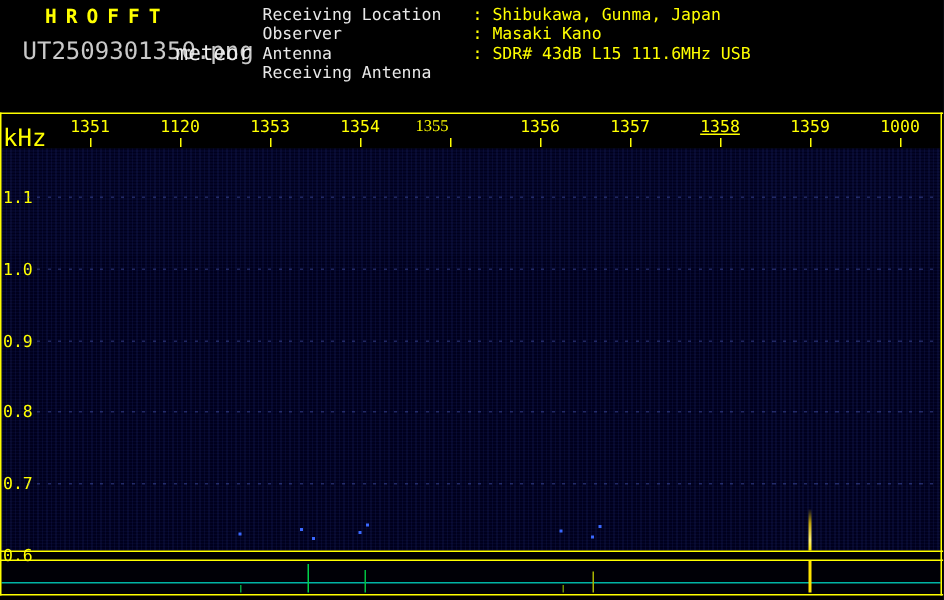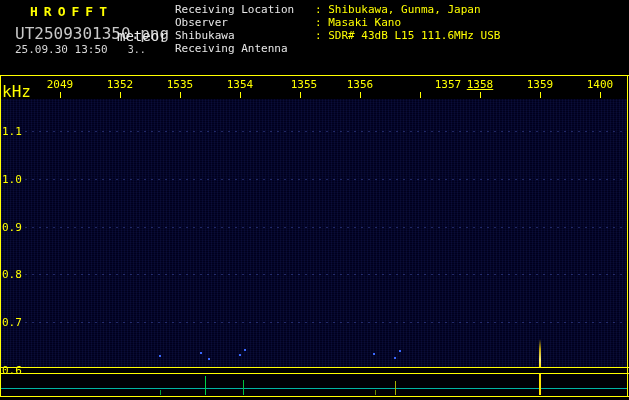--- a/index.html
+++ b/index.html
@@ -40,71 +40,70 @@
   .spike{width:1px}
 </style>
 </head>
 <body>
 
 <div class="screen" id="screen">
 
   <div class="app-title">HROFFT</div>
   <div class="filename">UT2509301350.png</div>
   <div class="tag">meteor</div>
-  <div class="datetime"><span style="position:static">25.09.30 13:50</span><span class="counter">3..</span></div>
   <div class="info" id="info-rows">
       <div class="info-row">
         <span class="info-label">Receiving Location</span>
         <span class="info-value">Shibukawa, Gunma, Japan</span>
       </div>
       <div class="info-row">
         <span class="info-label">Observer</span>
         <span class="info-value">Masaki Kano</span>
       </div>
       <div class="info-row">
-        <span class="info-label">Shibukawa</span>
+        <span class="info-label">Antenna</span>
         <span class="info-value">SDR# 43dB L15 111.6MHz USB</span>
       </div>
       <div class="info-row">
         <span class="info-label">Receiving Antenna</span>
       </div>
     </div>
 
   <div class="spectro-bg"></div>
   <div class="strip-bg"></div>
   <div class="trace" id="trace" style="background: rgb(0, 180, 164);"></div>
 
   <div class="hline border-top"></div>
   <div class="hline boundary-a"></div>
   <div class="hline boundary-b"></div>
   <div class="hline border-bottom"></div>
   <div class="vline border-left"></div>
   <div class="vline border-right"></div>
 
   <div class="khz">kHz</div>
   <div id="dyn-layer" style="position:absolute;left:0;top:0;width:629px;height:400px">
-      <div class="tlabel" style="left: 60px;">2049</div>
+      <div class="tlabel" style="left: 60px;">1351</div>
       <div class="tick" style="left: 60px;"></div>
-      <div class="tlabel" style="left: 120px;">1352</div>
+      <div class="tlabel" style="left: 120px;">1120</div>
       <div class="tick" style="left: 120px;"></div>
-      <div class="tlabel" style="left: 180px;">1535</div>
+      <div class="tlabel" style="left: 180px;">1353</div>
       <div class="tick" style="left: 180px;"></div>
       <div class="tlabel" style="left: 240px;">1354</div>
       <div class="tick" style="left: 240px;"></div>
-      <div class="tlabel" style="left: 304px;">1355</div>
+      <div class="tlabel" style="left: 288px; font-family: Liberation Serif, serif;">1355</div>
       <div class="tick" style="left: 300px;"></div>
       <div class="tlabel" style="left: 360px;">1356</div>
       <div class="tick" style="left: 360px;"></div>
-      <div class="tlabel" style="left: 420px; margin-left: 28px;">1357</div>
+      <div class="tlabel" style="left: 420px;">1357</div>
       <div class="tick" style="left: 420px;"></div>
       <div class="tlabel" style="left: 480px; text-decoration: underline;">1358</div>
       <div class="tick" style="left: 480px;"></div>
       <div class="tlabel" style="left: 540px;">1359</div>
       <div class="tick" style="left: 540px;"></div>
-      <div class="tlabel" style="left: 600px;">1400</div>
+      <div class="tlabel" style="left: 600px;">1000</div>
       <div class="tick" style="left: 600px;"></div>
       <div class="ylabel" style="top: 125px;">1.1</div>
       <div class="gridline" style="top: 131px;"></div>
       <div class="ylabel" style="top: 173px;">1.0</div>
       <div class="gridline" style="top: 179px;"></div>
       <div class="ylabel" style="top: 221px;">0.9</div>
       <div class="gridline" style="top: 227px;"></div>
       <div class="ylabel" style="top: 268px;">0.8</div>
       <div class="gridline" style="top: 274px;"></div>
       <div class="ylabel" style="top: 316px;">0.7</div>

